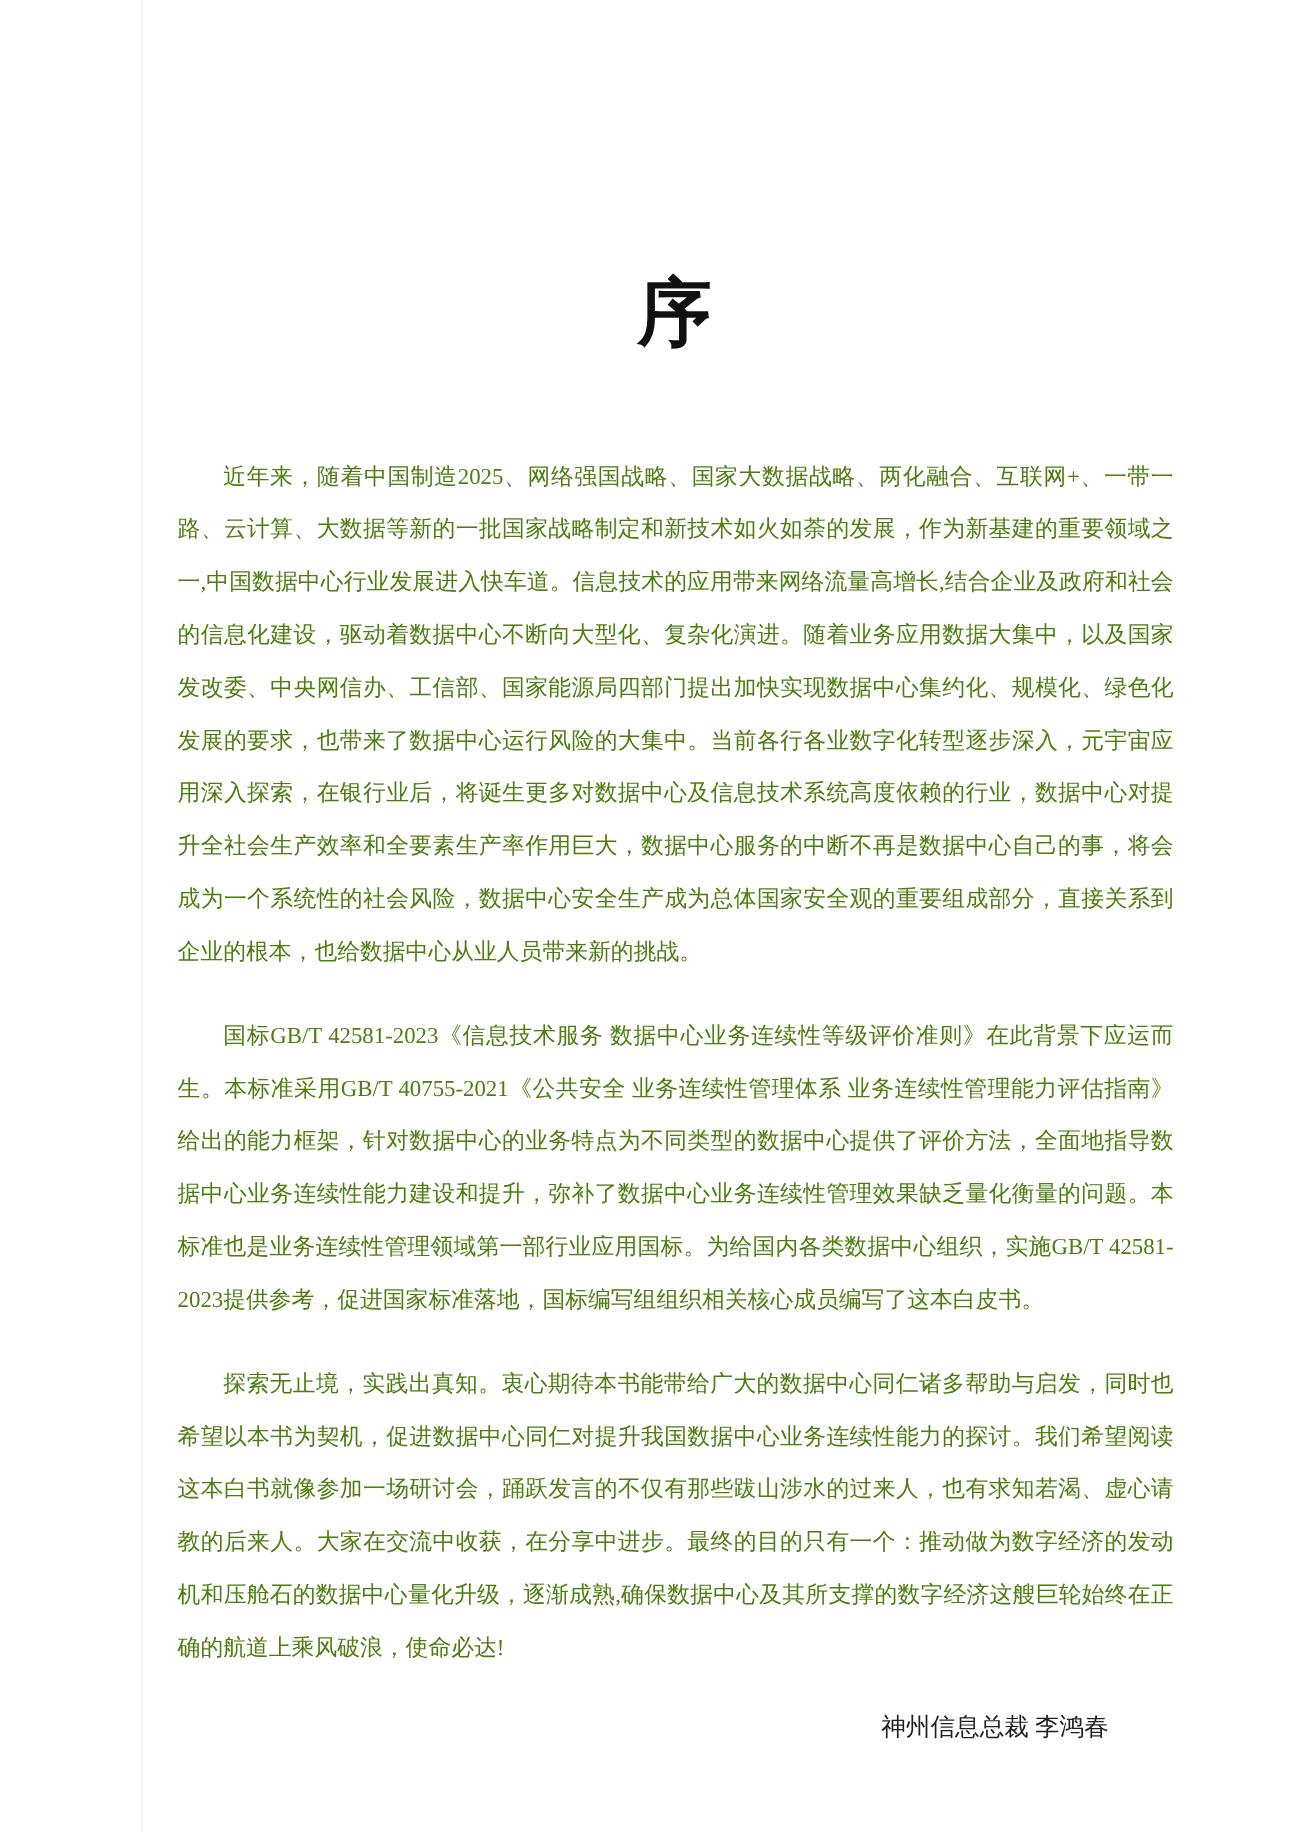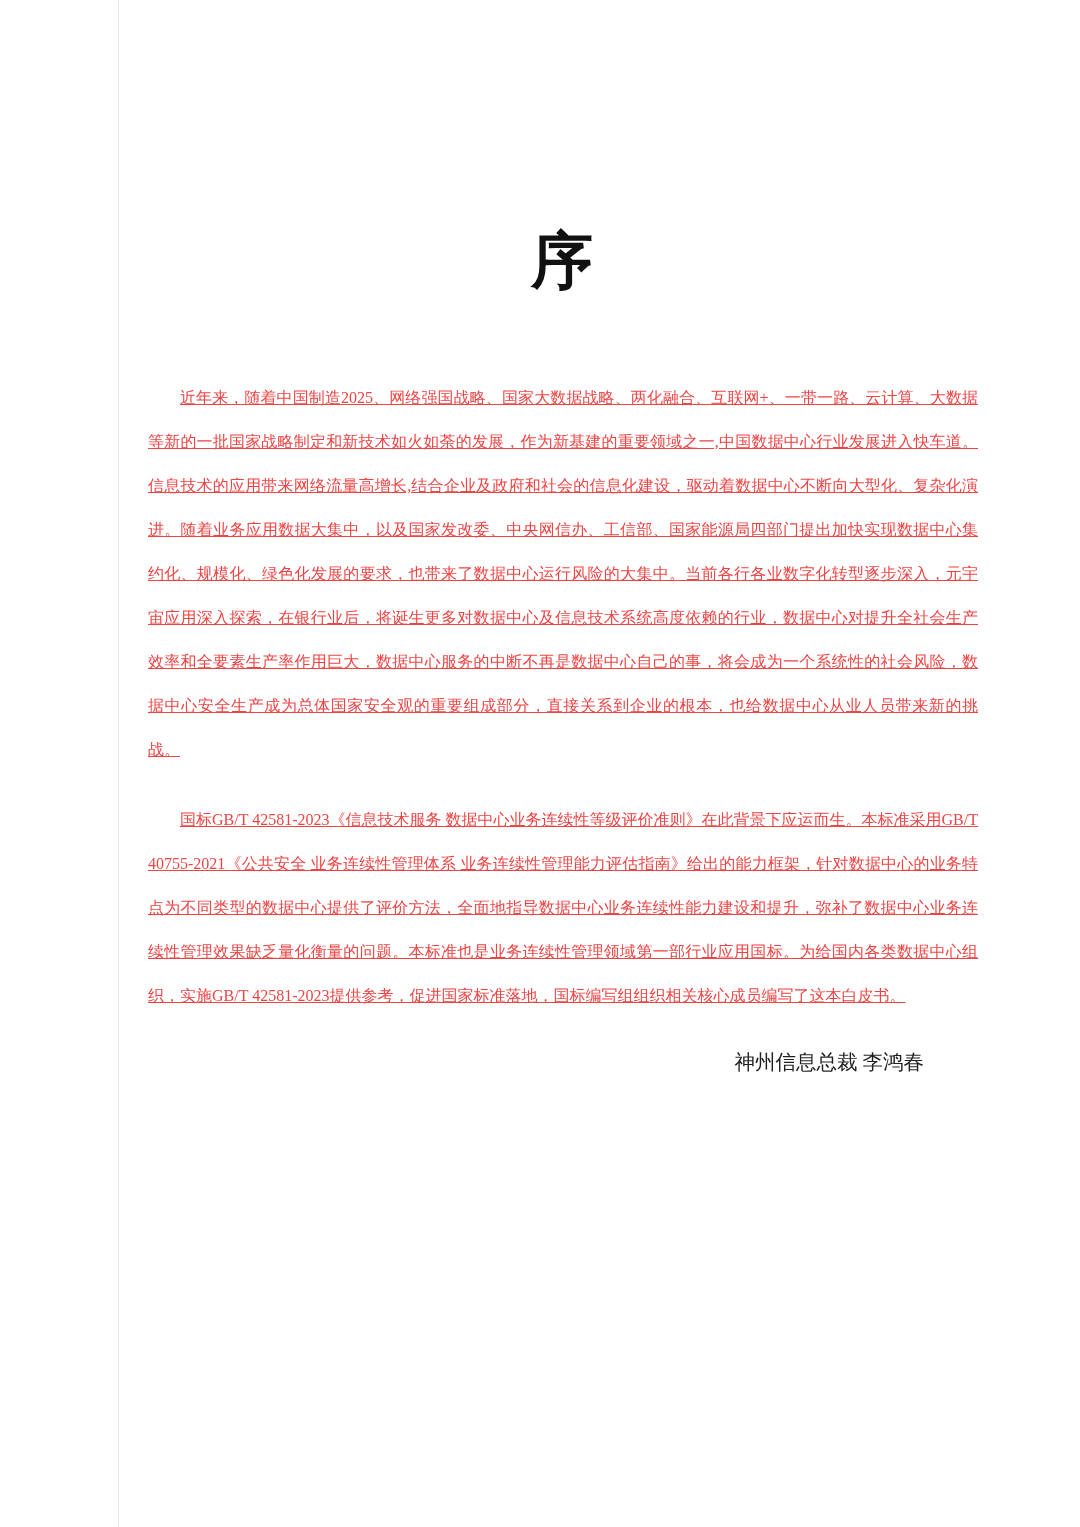--- a/index.html
+++ b/index.html
@@ -48,28 +48,27 @@
     font-weight: 700;
     letter-spacing: 2px;
     font-family: "DejaVu Serif", "Liberation Serif", serif;
     color: #111111;
   }
   .body-block {
     margin-top: 84px;
   }
   p.para {
     margin: 0 0 26px 0;
-    font-size: 16px;
+    font-size: 19px;
     line-height: 44px;
     text-align: justify;
     text-justify: inter-ideograph;
     text-indent: 2em;
-    color: #ef4444;
+    color: #4d7c0f;
     font-family: "Liberation Serif", "DejaVu Serif", serif;
-    text-decoration: underline;
   }
   p.para:last-of-type {
     margin-bottom: 0;
   }
   .signature {
     margin-top: 22px;
     text-align: right;
     padding-right: 54px;
     font-size: 20.5px;
     line-height: 44px;
@@ -86,19 +85,20 @@
   <div class="content">
 
     <h1 class="doc-title">序</h1>
 
     <div class="body-block">
 
       <p class="para">近年来，随着中国制造2025、网络强国战略、国家大数据战略、两化融合、互联网+、一带一路、云计算、大数据等新的一批国家战略制定和新技术如火如荼的发展，作为新基建的重要领域之一,中国数据中心行业发展进入快车道。信息技术的应用带来网络流量高增长,结合企业及政府和社会的信息化建设，驱动着数据中心不断向大型化、复杂化演进。随着业务应用数据大集中，以及国家发改委、中央网信办、工信部、国家能源局四部门提出加快实现数据中心集约化、规模化、绿色化发展的要求，也带来了数据中心运行风险的大集中。当前各行各业数字化转型逐步深入，元宇宙应用深入探索，在银行业后，将诞生更多对数据中心及信息技术系统高度依赖的行业，数据中心对提升全社会生产效率和全要素生产率作用巨大，数据中心服务的中断不再是数据中心自己的事，将会成为一个系统性的社会风险，数据中心安全生产成为总体国家安全观的重要组成部分，直接关系到企业的根本，也给数据中心从业人员带来新的挑战。</p>
 
       <p class="para">国标GB/T 42581-2023《信息技术服务 数据中心业务连续性等级评价准则》在此背景下应运而生。本标准采用GB/T 40755-2021《公共安全 业务连续性管理体系 业务连续性管理能力评估指南》给出的能力框架，针对数据中心的业务特点为不同类型的数据中心提供了评价方法，全面地指导数据中心业务连续性能力建设和提升，弥补了数据中心业务连续性管理效果缺乏量化衡量的问题。本标准也是业务连续性管理领域第一部行业应用国标。为给国内各类数据中心组织，实施GB/T 42581-2023提供参考，促进国家标准落地，国标编写组组织相关核心成员编写了这本白皮书。</p>
 
+      <p class="para">探索无止境，实践出真知。衷心期待本书能带给广大的数据中心同仁诸多帮助与启发，同时也希望以本书为契机，促进数据中心同仁对提升我国数据中心业务连续性能力的探讨。我们希望阅读这本白书就像参加一场研讨会，踊跃发言的不仅有那些跋山涉水的过来人，也有求知若渴、虚心请教的后来人。大家在交流中收获，在分享中进步。最终的目的只有一个：推动做为数字经济的发动机和压舱石的数据中心量化升级，逐渐成熟,确保数据中心及其所支撑的数字经济这艘巨轮始终在正确的航道上乘风破浪，使命必达!</p>
 
     </div>
 
     <div class="signature">神州信息总裁 李鸿春</div>
 
   </div>
 </div>
 
 </body></html>

